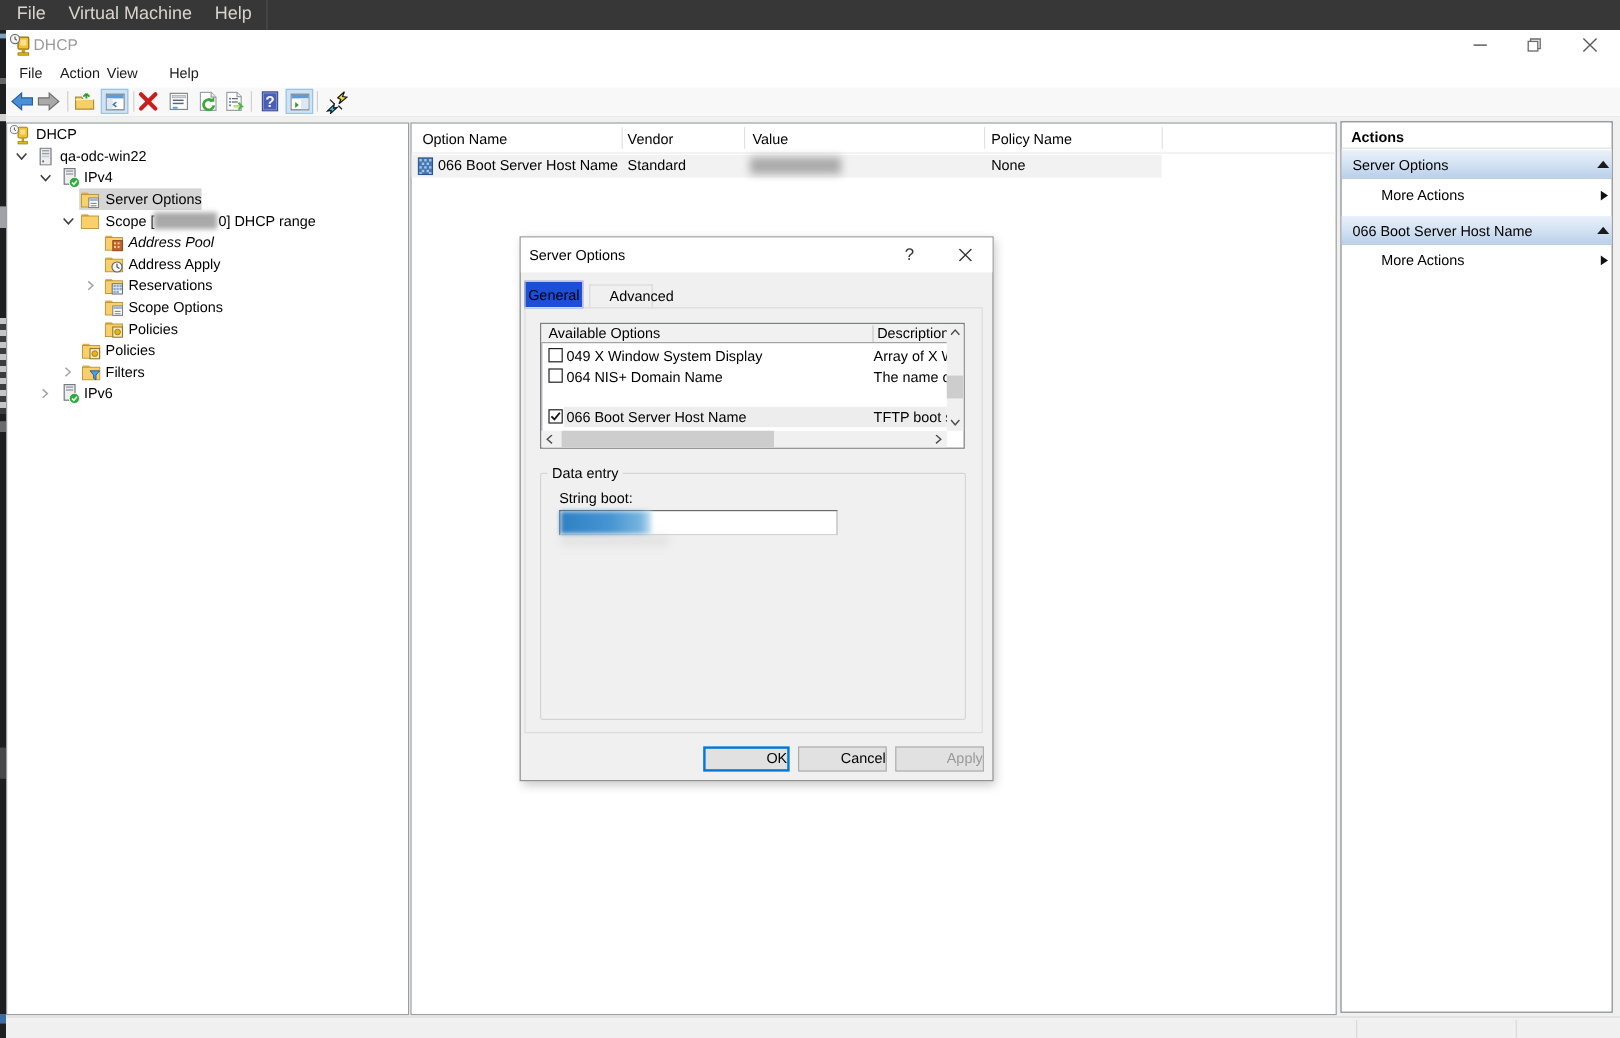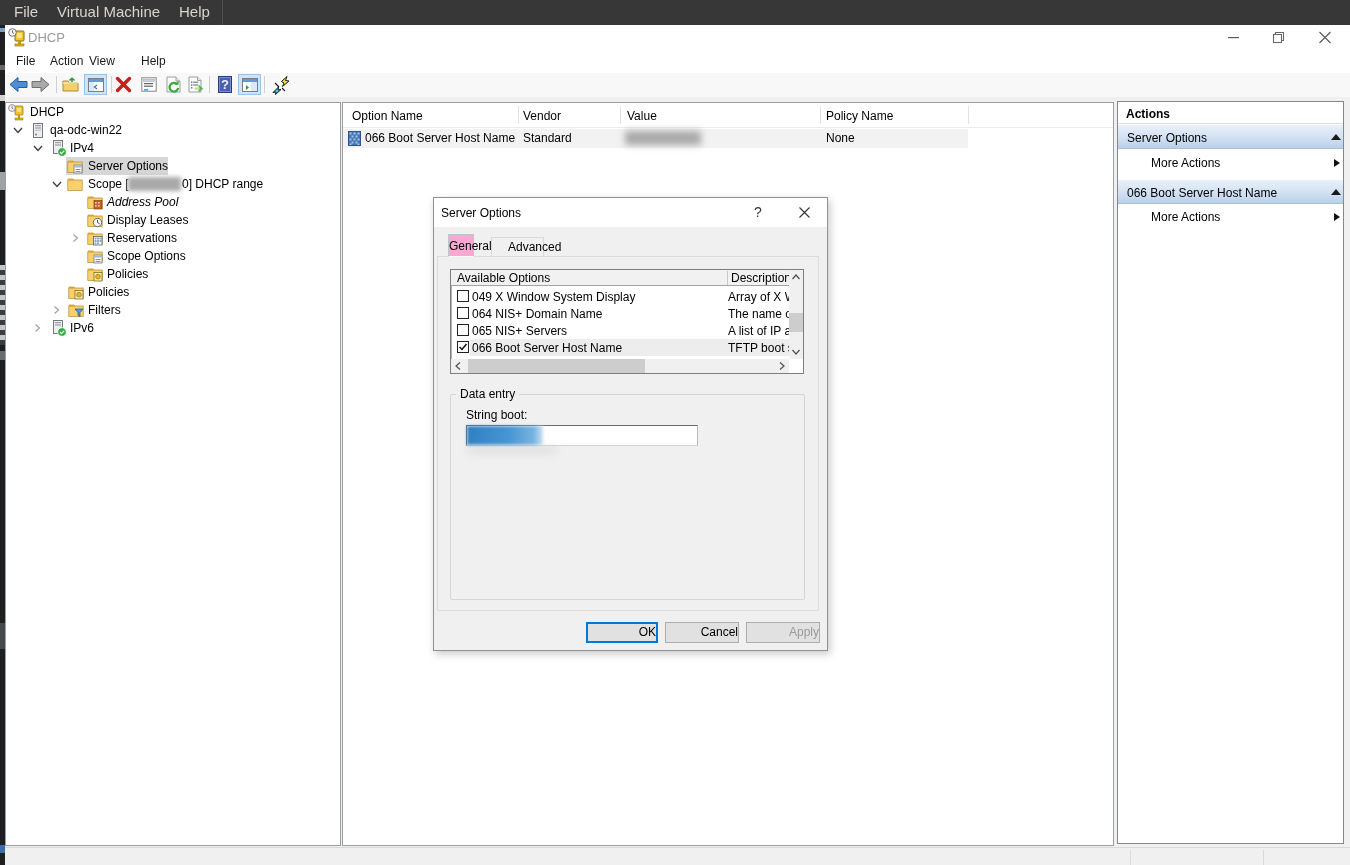--- a/index.html
+++ b/index.html
@@ -273,21 +273,21 @@
     <span class="lbl" style="left:107px;font-style:italic;">Address Pool</span>
   </div>
 
   <div class="trow" style="left:0;top:211px;width:330px;">
     <svg class="ticon" style="left:86px;top:2px;" width="17" height="15" viewBox="0 0 17 15">
       <path d="M1.8 1.5 h5.4 l1.6 2 H1.8 Z" fill="#e2b14c"></path>
       <rect x="1.8" y="3" width="14.4" height="10.5" fill="#f9d06a" stroke="#b08c32" stroke-width="0.7"></rect>
       <circle cx="11.5" cy="9.5" r="4.2" fill="#f4f6f8" stroke="#5b5f63" stroke-width="0.9"></circle>
       <path d="M11.5 6.8 v2.7 l2 1.2" stroke="#444" fill="none" stroke-width="0.9"></path>
     </svg>
-    <span class="lbl" style="left:107px;">Display Leases</span>
+    <span class="lbl" style="left:107px;">Address Apply</span>
   </div>
 
   <div class="trow" style="left:0;top:229px;width:330px;">
     <svg class="chev" style="left:71px;top:4px;" width="9" height="10">
         <path d="M2.5 1.5 L6.5 5 L2.5 8.5" stroke="#a2a2a2" fill="none" stroke-width="1.2"></path>
       </svg>
     <svg class="ticon" style="left:86px;top:2px;" width="17" height="15" viewBox="0 0 17 15">
       <path d="M1.8 1.5 h5.4 l1.6 2 H1.8 Z" fill="#e2b14c"></path>
       <rect x="1.8" y="3" width="14.4" height="10.5" fill="#f9d06a" stroke="#b08c32" stroke-width="0.7"></rect>
       <rect x="7.5" y="5.5" width="8.5" height="8.5" fill="#fff" stroke="#5b5f63" stroke-width="0.8"></rect>
@@ -418,21 +418,21 @@
 
 <div id="dlg" class="abs">
 
   <div style="position:absolute;left:0;top:0;width:393px;height:29px;background:#fff;"></div>
   <span style="position:absolute;left:7px;top:8px;">Server Options</span>
   <span style="position:absolute;left:320px;top:6px;font-size:14px;color:#333;">?</span>
   <svg style="position:absolute;left:365px;top:9px;" width="11" height="11" viewBox="0 0 11 11">
       <path d="M0.5 0.5 L10.5 10.5 M10.5 0.5 L0.5 10.5" stroke="#333" stroke-width="1.1"></path>
     </svg>
 
-  <div class="tab" style="left:14px;top:36px;width:26px;height:23px;z-index:2;background:#f9a8d4;border-color:#c2c4c6;border-bottom:1px solid #fbfbfb;">
+  <div class="tab" style="left:3px;top:36px;width:49px;height:23px;z-index:2;background:#1d4ed8;border-color:#c2c4c6;border-bottom:1px solid #fbfbfb;">
     <div style="margin-top:4px;text-align:center;">General</div>
   </div>
   <div class="tab" style="left:57px;top:39px;width:53px;height:19px;">
     <div style="margin-top:2px;text-align:center;margin-left:16px;">Advanced</div>
   </div>
 
   <div id="tabpanel">
 
     <div id="listbox">
       <div style="position:absolute;left:0;top:0;width:338px;height:16px;background:#f1f1f2;"></div>
@@ -444,25 +444,20 @@
       <div style="position:absolute;left:0;top:18px;width:298px;height:17px;">
         <div class="cbx"></div>
         <span style="position:absolute;left:21px;top:2px;">049 X Window System Display</span>
         <span style="position:absolute;left:277px;top:2px;">Array of X W</span>
       </div>
       <div style="position:absolute;left:0;top:35px;width:338px;height:17px;">
         <div class="cbx"></div>
         <span style="position:absolute;left:21px;top:2px;">064 NIS+ Domain Name</span>
         <span style="position:absolute;left:277px;top:2px;">The name o</span>
       </div>
-      <div style="position:absolute;left:0;top:52px;width:338px;height:17px;">
-        <div class="cbx"></div>
-        <span style="position:absolute;left:21px;top:2px;">065 NIS+ Servers</span>
-        <span style="position:absolute;left:277px;top:2px;">A list of IP a</span>
-      </div>
       <div style="position:absolute;left:0;top:69px;width:338px;height:17px;">
         <div style="position:absolute;left:19px;top:0;width:319px;height:17px;background:#ededed;"></div>
         <div class="cbx"></div>
         <svg style="position:absolute;left:7px;top:3px;" width="10" height="10" viewBox="0 0 10 10">
             <path d="M1.5 5 L4 7.5 L8.5 2" stroke="#111" fill="none" stroke-width="1.5"></path>
           </svg>
         <span style="position:absolute;left:21px;top:2px;">066 Boot Server Host Name</span>
         <span style="position:absolute;left:277px;top:2px;">TFTP boot s</span>
       </div>
 

